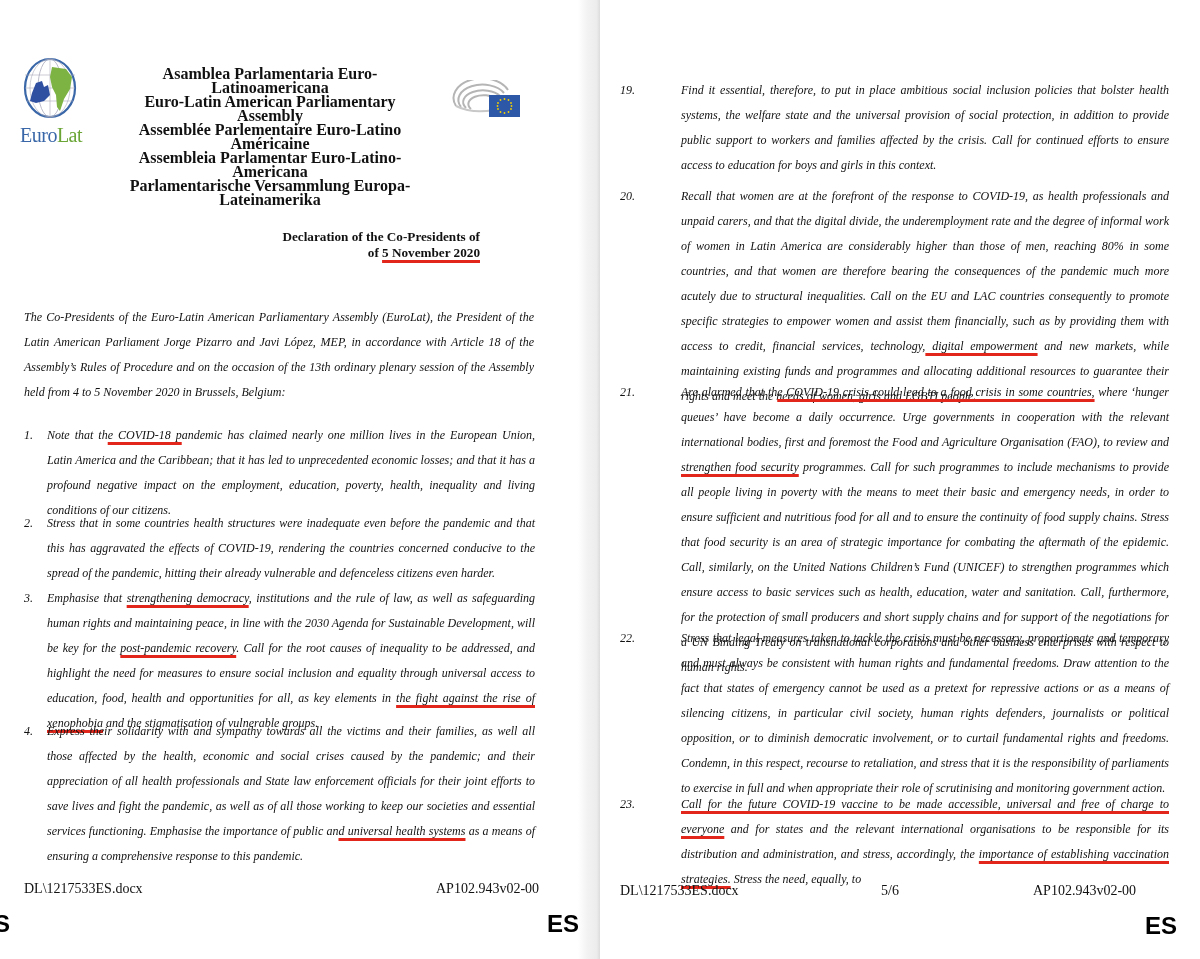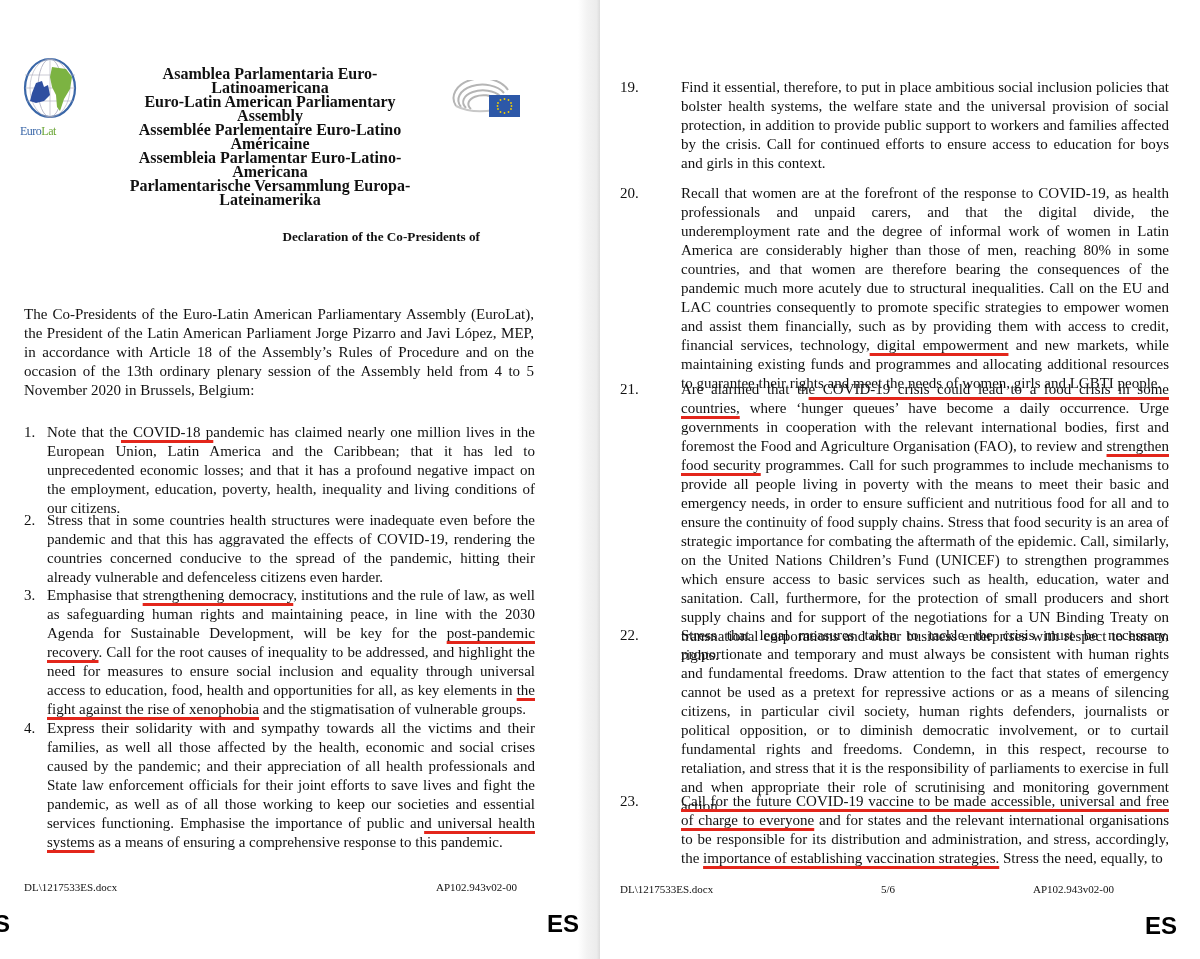--- a/index.html
+++ b/index.html
@@ -12,48 +12,48 @@
     .page { position: absolute; top: 0; height: 959px; background: #fff; overflow: hidden; }
     #page-left { left: 0; width: 578px; }
     #page-right { left: 600px; width: 720px; }
     .gutter {
       position: absolute; left: 578px; top: 0; width: 22px; height: 959px;
       background: linear-gradient(to right, #ffffff 0%, #f3f3f3 40%, #ececec 85%, #dcdcdc 100%);
     }
 
     
     .logo-eurolat { position: absolute; left: 22px; top: 55px; width: 56px; height: 90px; }
-    .logo-eurolat .label { position: absolute; left: -2px; top: 69px; font-family: "Liberation Serif", serif; font-size: 12px; color: #3a67a8; letter-spacing: -0.5px; }
+    .logo-eurolat .label { position: absolute; left: -2px; top: 69px; font-family: "Liberation Serif", serif; font-size: 20px; color: #3a67a8; letter-spacing: -0.5px; }
     .logo-eurolat .label .lat { color: #6aa535; }
     .assembly-names {
       position: absolute; left: 110px; top: 67px; width: 320px; text-align: center;
       font-weight: bold; font-size: 16px; line-height: 14px;
     }
     .logo-ep { position: absolute; left: 452px; top: 80px; width: 70px; height: 40px; }
 
     .title-block {
       position: absolute; left: 60px; top: 191px; width: 420px; text-align: right;
       font-weight: bold; font-size: 13.2px; line-height: 16.3px; margin-top: 38px;
     }
 
-    .text { font-size: 15px; line-height: 19px; text-align: justify; }
+    .text { font-size: 12px; line-height: 25px; text-align: justify; font-style: italic; }
     .intro { position: absolute; left: 24px; top: 305px; width: 510px; }
 
     .item { position: absolute; }
     .item .num { position: absolute; left: 0; top: 0; }
     .item .body { position: absolute; top: 0; }
     #page-left .item { left: 24px; width: 511px; }
     #page-left .item .num { left: 0; }
     #page-left .item .body { left: 23px; width: 488px; }
     #page-right .item { left: 20px; width: 514px; }
     #page-right .item .body { left: 25px; width: 488px; margin-left: 36px; }
 
     .hl { text-decoration: underline; text-decoration-color: #e3261b; text-decoration-thickness: 3px; text-underline-offset: 3px; }
 
-    .footer { position: absolute; font-size: 11px; color: #111; }
+    .footer { position: absolute; font-size: 14px; color: #111; }
     .es-mark { position: absolute; font-family: "Liberation Sans", "DejaVu Sans", sans-serif; font-weight: bold; font-size: 24px; color: #000; }
   </style>
 </head>
 <body>
 
 <div class="page" id="page-left">
 
   <div class="logo-eurolat">
     <svg width="56" height="68" viewBox="0 0 56 68">
       <ellipse cx="28" cy="33" rx="25" ry="29" fill="#fff" stroke="#3a67a8" stroke-width="2.2"></ellipse>
@@ -99,20 +99,21 @@
           <circle cx="46" cy="29" r="0.9"></circle>
         <circle cx="45.5" cy="26" r="0.9"></circle>
           <circle cx="46" cy="23" r="0.9"></circle>
           <circle cx="48.5" cy="20" r="0.9"></circle>
       </g>
     </svg>
   </div>
 
   <div class="title-block">
     <div>Declaration of the Co-Presidents of</div>
+    <div><span>of </span><span class="hl">5 November 2020</span></div>
   </div>
 
   <div class="intro text">The Co-Presidents of the Euro-Latin American Parliamentary Assembly (EuroLat), the President of the Latin American Parliament Jorge Pizarro and Javi López, MEP, in accordance with Article 18 of the Assembly’s Rules of Procedure and on the occasion of the 13th ordinary plenary session of the Assembly held from 4 to 5 November 2020 in Brussels, Belgium:</div>
 
   <div class="item text" style="top:423px">
     <span class="num">1.</span>
     <div class="body"><span>Note that th</span><span class="hl">e COVID-18 p</span><span>andemic has claimed nearly one million lives in the European Union, Latin America and the Caribbean; that it has led to unprecedented economic losses; and that it has a profound negative impact on the employment, education, poverty, health, inequality and living conditions of our citizens.</span></div>
   </div>
   <div class="item text" style="top:511px">
     <span class="num">2.</span>

